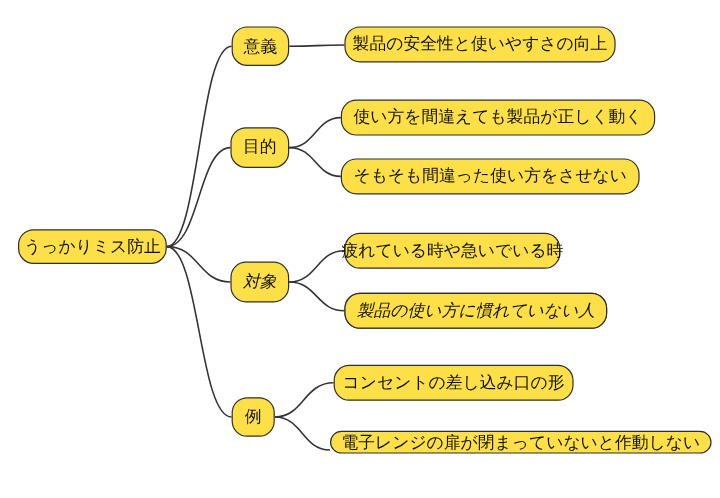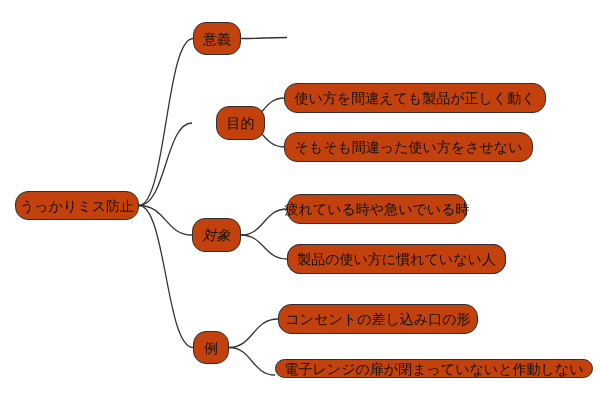--- a/index.html
+++ b/index.html
@@ -26,21 +26,21 @@
     fill: none;
     stroke: #333333;
     stroke-width: 1.3;
   }
   .node {
     position: absolute;
     box-sizing: border-box;
     display: flex;
     align-items: center;
     justify-content: center;
-    background: #c2410c;
+    background: #fde047;
     border: 1.5px solid #2f2f2f;
     border-radius: 13px;
     font-size: 14px;
     line-height: 1;
     color: #111111;
     white-space: nowrap;
   }
 </style>
 </head>
 <body>
@@ -62,34 +62,35 @@
     <path d="M241,235 C264,235 264,259 287,259"></path>
 
     <path d="M229,347.5 C253,347.5 253,319 278,319"></path>
     <path d="M229,347.5 C252,347.5 252,375 275,375"></path>
   </svg>
 
   <div class="node" style="left:15px; top:191px; width:124px; height:29px;">うっかりミス防止</div>
 
   <div class="node" style="left:193px; top:22px; width:48px; height:33px;">意義</div>
 
-  <div class="node" style="left:192px; top:106px; width:49px; height:34px;margin-left:24px;">目的</div>
+  <div class="node" style="left:192px; top:106px; width:49px; height:34px;">目的</div>
 
   <div class="node" style="left:192px; top:218px; width:49px; height:34px;font-style:italic;">対象</div>
 
   <div class="node" style="left:193px; top:331px; width:36px; height:33px;">例</div>
 
+  <div class="node" style="left:287px; top:22px; width:226px; height:30px;">製品の安全性と使いやすさの向上</div>
 
   <div class="node" style="left:284px; top:83px; width:262px; height:30px;">使い方を間違えても製品が正しく動く</div>
 
   <div class="node" style="left:284px; top:132px; width:249px; height:30px;">そもそも間違った使い方をさせない</div>
 
   <div class="node" style="left:287px; top:194px; width:180px; height:30px;">疲れている時や急いでいる時</div>
 
   <div class="node" style="left:287px; top:244px; width:219px; height:30px;" hidden="">コンセントの差し込み口の形</div>
 
-  <div class="node" style="left:287px; top:244px; width:219px; height:30px;">製品の使い方に慣れていない人</div>
+  <div class="node" style="left:287px; top:244px; width:219px; height:30px;font-style:italic;">製品の使い方に慣れていない人</div>
 
   <div class="node" style="left:278px; top:304px; width:200px; height:30px;">コンセントの差し込み口の形</div>
 
   <div class="node" style="left:275px; top:359px; width:318px; height:19px;">電子レンジの扉が閉まっていないと作動しない</div>
 
 </div>
 
 </body></html>

